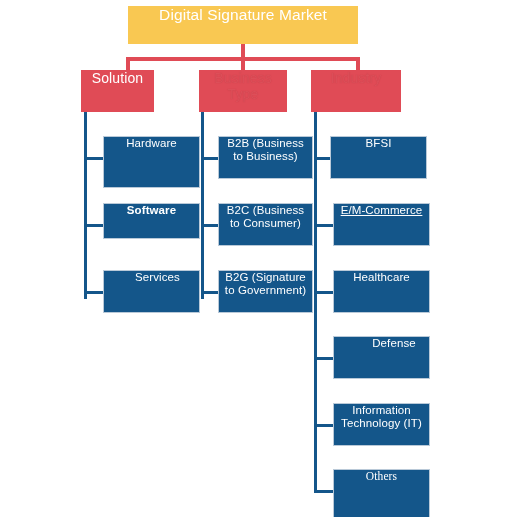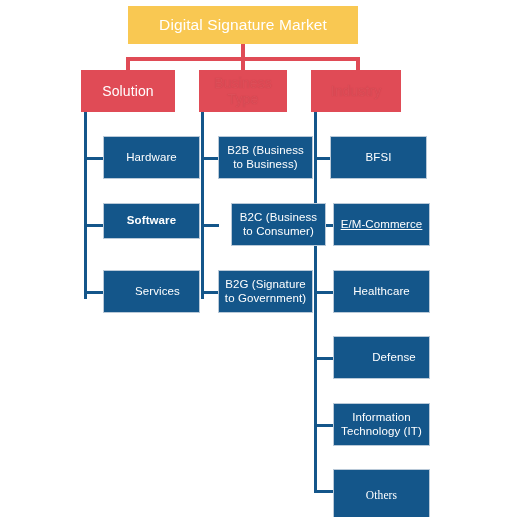--- a/index.html
+++ b/index.html
@@ -16,21 +16,21 @@
     height: 517px;
     background: #ffffff;
     overflow: hidden;
   }
 
   
   .box {
     position: absolute;
     box-sizing: border-box;
     display: flex;
-    align-items: center;
+    align-items: flex-start;
     justify-content: center;
     text-align: center;
     color: #ffffff;
     line-height: 1.15;
     letter-spacing: 0.1px;
   }
 
   .box-root {
     background: #f9c852;
     font-size: 15.5px;
@@ -76,21 +76,21 @@
   <div class="conn conn-red" style="left:241px; top:44px; width:4px; height:17px;"></div>
 
   <div class="conn conn-red" style="left:126px; top:57px; width:234px; height:4px;"></div>
 
   <div class="conn conn-red" style="left:126px; top:57px; width:4px; height:14px;"></div>
 
   <div class="conn conn-red" style="left:241px; top:57px; width:4px; height:14px;"></div>
 
   <div class="conn conn-red" style="left:356px; top:57px; width:4px; height:14px;"></div>
 
-  <div class="box box-l1" style="left:81px; top:70px; width:94px; height:42px;">
+  <div class="box box-l1" style="left:81px; top:70px; width:73px; height:42px;">
     <span>Solution</span>
   </div>
 
   <div class="box box-l1" style="left:199px; top:70px; width:88px; height:42px;">
     <span class="faint">Business Type</span>
   </div>
 
   <div class="box box-l1" style="left:311px; top:70px; width:90px; height:42px;">
     <span class="faint">Industry</span>
   </div>
@@ -106,34 +106,34 @@
   <div class="conn conn-blue" style="left:201px; top:291px; width:18px; height:3px;"></div>
 
   <div class="conn conn-blue" style="left:314px; top:112px; width:3px; height:379px;"></div>
   <div class="conn conn-blue" style="left:314px; top:157px; width:20px; height:3px;"></div>
   <div class="conn conn-blue" style="left:314px; top:224px; width:20px; height:3px;"></div>
   <div class="conn conn-blue" style="left:314px; top:291px; width:20px; height:3px;"></div>
   <div class="conn conn-blue" style="left:314px; top:357px; width:20px; height:3px;"></div>
   <div class="conn conn-blue" style="left:314px; top:424px; width:20px; height:3px;"></div>
   <div class="conn conn-blue" style="left:314px; top:490px; width:20px; height:3px;"></div>
 
-  <div class="box box-leaf" style="left:103px; top:136px; width:97px; height:43px;">
+  <div class="box box-leaf" style="left:103px; top:136px; width:97px; height:52px;">
     <span>Hardware</span>
   </div>
   <div class="box box-leaf" style="left:103px; top:203px; width:97px; height:36px;font-weight:bold;">
     <span>Software</span>
   </div>
   <div class="box box-leaf" style="left:103px; top:270px; width:97px; height:43px;padding-left:15px;">
     <span>Services</span>
   </div>
 
   <div class="box box-leaf" style="left:218px; top:136px; width:95px; height:43px;">
     <span>B2B (Business to Business)</span>
   </div>
-  <div class="box box-leaf" style="left:218px; top:203px; width:95px; height:43px;margin-left:13px;">
+  <div class="box box-leaf" style="left:218px; top:203px; width:95px; height:43px;">
     <span>B2C (Business to Consumer)</span>
   </div>
   <div class="box box-leaf" style="left:218px; top:270px; width:95px; height:43px;">
     <span>B2G (Signature to Government)</span>
   </div>
 
   <div class="box box-leaf" style="left:330px; top:136px; width:97px; height:43px;">
     <span>BFSI</span>
   </div>
   <div class="box box-leaf" style="left:333px; top:203px; width:97px; height:43px;text-decoration:underline;">

